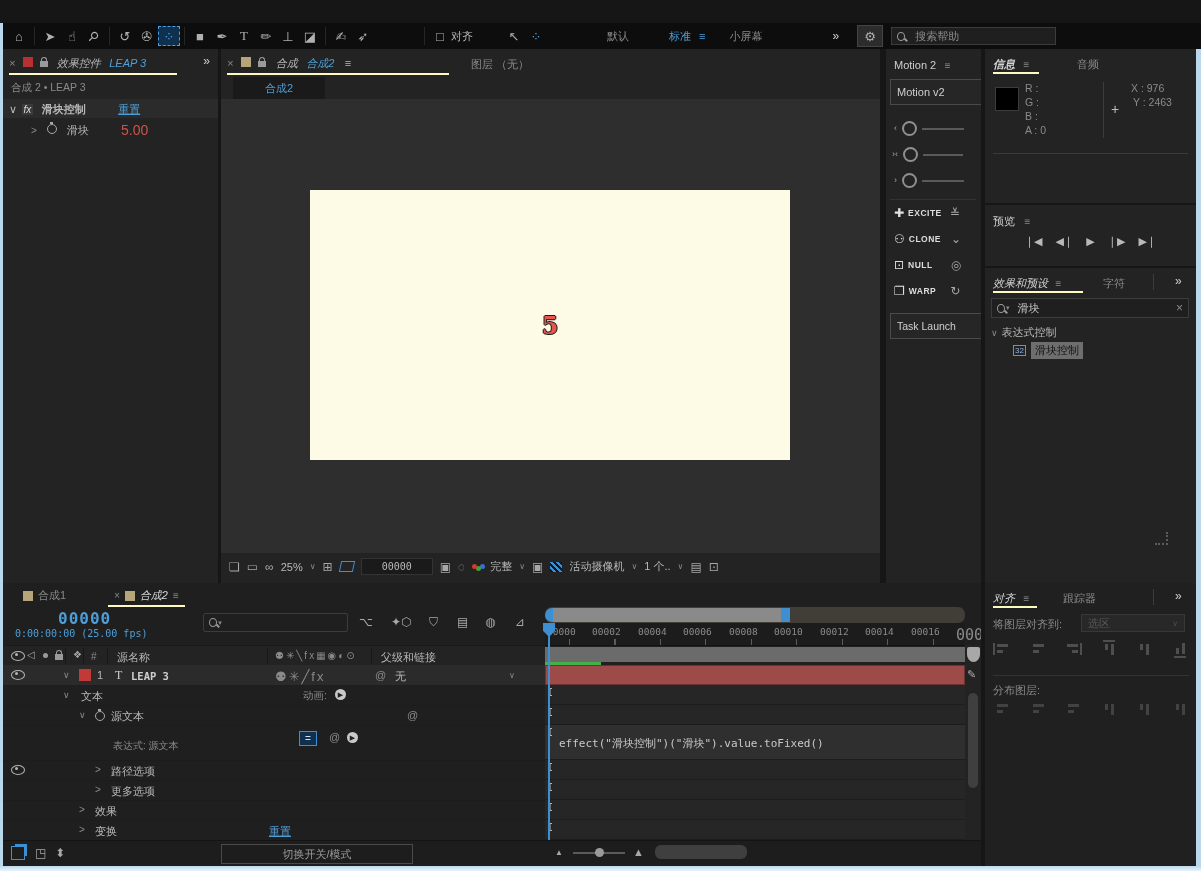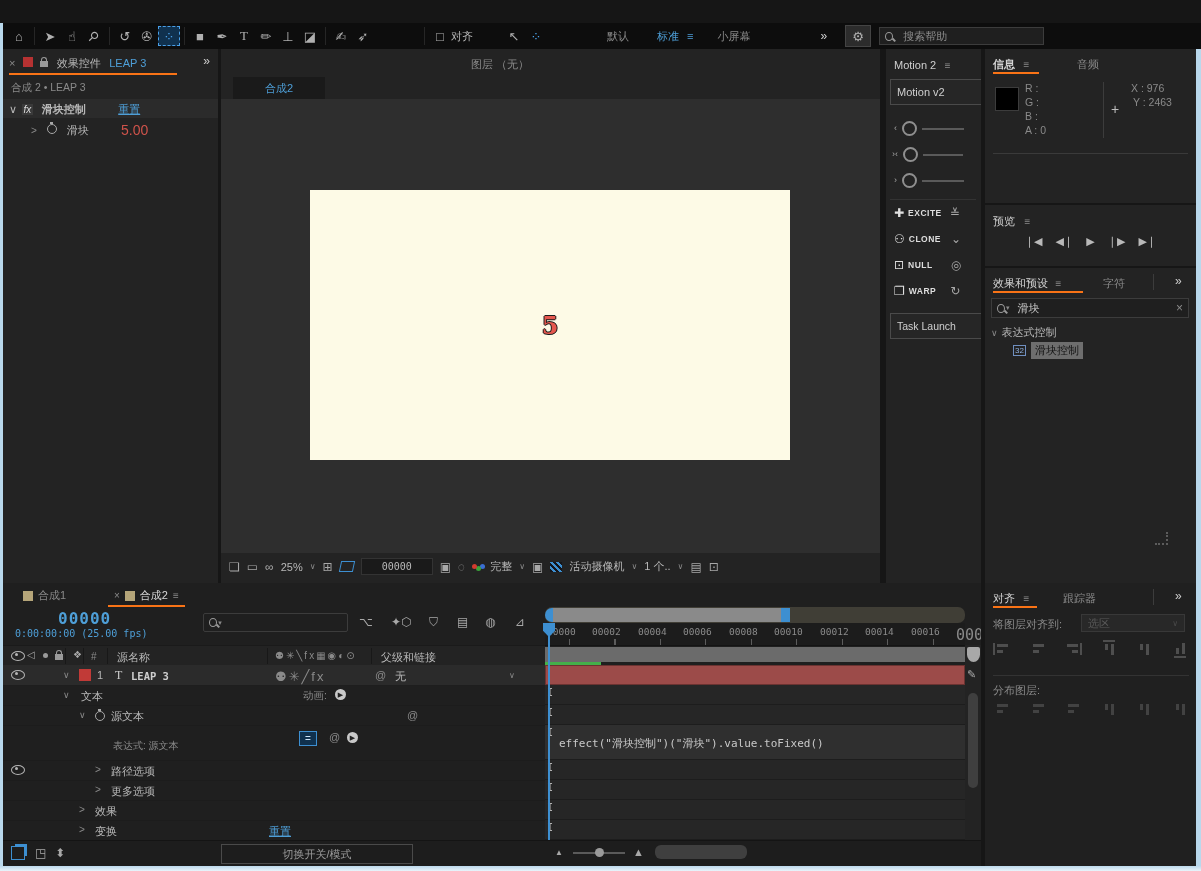--- a/index.html
+++ b/index.html
@@ -6,21 +6,21 @@
   body{font-family:"Liberation Sans","DejaVu Sans",sans-serif;-webkit-font-smoothing:antialiased;}
   .app{position:relative;width:1201px;height:871px;background:#161616;overflow:hidden;}
   .a{position:absolute;}
   .panel{position:absolute;background:#232323;overflow:hidden;}
   .txt{color:#b8b8b8;font-size:11px;white-space:nowrap;}
   .dim{color:#8a8a8a;}
   .blue{color:#4e9fd8;}
   .mono{font-family:"DejaVu Sans Mono","Liberation Mono",monospace;}
   .ico{display:inline-block;color:#a8a8a8;font-size:12px;line-height:1;}
   .sep-v{position:absolute;width:1px;background:#181818;}
-  .tab-underline{border-bottom:2px solid #f97316;}
+  .tab-underline{border-bottom:2px solid #fef9c3;font-style:italic;}
   
   .menubar{position:absolute;left:0;top:0;width:1201px;height:23px;background:#1d1d1d;display:flex;align-items:center;padding-left:10px;box-sizing:border-box;gap:0;}
   .menu-item{color:#c6c6c6;font-size:12px;padding:0 10px;cursor:default;}
   .toolbar{position:absolute;left:0;top:23px;width:1201px;height:26px;background:#0d0d0d;display:flex;align-items:center;box-sizing:border-box;padding-left:8px;}
   .tool{width:22px;height:20px;display:flex;align-items:center;justify-content:center;color:#b0b0b0;font-size:13px;}
   .tool-active{background:#10314e;border:1px dashed #4aa0e8;color:#4aa0e8;box-sizing:border-box;}
   .tgap{width:1px;height:18px;background:#262626;margin:0 4px;}
   
   .eye{width:12px;height:8px;border:1px solid #b5b5b5;border-radius:50%;display:inline-block;position:relative;}
   .eye::after{content:"";position:absolute;left:3px;top:1px;width:3px;height:3px;background:#b5b5b5;border-radius:50%;}
@@ -74,21 +74,21 @@
     <span class="tool">◪</span>
       <span class="tgap"></span>
     <span class="tool">✍</span>
     <span class="tool">➶</span>
     <span class="tgap" style="margin-left:50px"></span>
     <span class="tool">□</span>
     <span class="txt">对齐</span>
     <span class="tool" style="margin-left:30px">↖</span>
     <span class="tool" style="color:#4aa0e8">⁘</span>
     <span class="dim" style="font-size:11px;margin-left:60px">默认</span>
-    <span class="blue" style="font-size:11px;margin-left:28px">标准</span>
+    <span class="blue" style="font-size:11px;margin-left:40px">标准</span>
     <span class="blue" style="font-size:11px;margin-left:8px">≡</span>
     <span class="dim" style="font-size:11px;margin-left:24px">小屏幕</span>
     <span class="ico" style="margin-left:70px;color:#cfcfcf">»</span>
     <span class="tool" style="margin-left:18px;background:#2c2c2c;border:1px solid #444;width:24px">⚙</span>
     <div class="searchbox" style="width:165px;height:18px;margin-left:8px">
       <span class="mag"></span>
       <input style="margin-left: 8px;" placeholder="搜索帮助">
     </div>
   </div>
 
@@ -114,20 +114,28 @@
     </div>
     <div class="a" style="left:0;top:71px;width:215px;height:18px">
       <span class="dim" style="font-size:10px;margin-left:28px">&gt;</span>
       <span class="sw" style="margin-left:6px"></span>
       <span class="txt" style="margin-left:5px">滑块</span>
       <span class="a" style="left:118px;top:2px;color:#cf534b;font-size:14px">5.00</span>
     </div>
   </div>
 
   <div class="panel" style="left:221px;top:49px;width:659px;height:534px">
+    <div class="a tab-underline" style="left:6px;top:4px;width:222px;height:20px">
+      <span class="dim" style="font-size:11px">×</span>
+      <span class="swatch" style="background:#b5a579;margin:0 3px"></span>
+      <span class="lock"></span>
+      <span class="txt" style="margin-left:5px">合成</span>
+      <span class="blue" style="font-size:11px;margin-left:4px">合成2</span>
+      <span class="txt" style="margin-left:6px">≡</span>
+    </div>
     <span class="a dim" style="left:250px;top:8px;font-size:11px">图层 （无）</span>
     <div class="a" style="left:12px;top:28px;width:92px;height:22px;background:#1a1a1a;display:flex;align-items:center;justify-content:center">
       <span class="blue" style="font-size:11px">合成2</span>
     </div>
     <div class="a" style="left:0;top:50px;width:659px;height:454px;background:#2e2e2e">
       <div class="a" style="left:89px;top:91px;width:480px;height:270px;background:#fdfae6;display:flex;align-items:center;justify-content:center">
         <span style="color:#e4574e;font-size:24px;font-weight:bold;font-family:'DejaVu Serif','Liberation Serif',serif;text-shadow:-1px 0 #1a1a1a,1px 0 #1a1a1a,0 -1px #1a1a1a,0 1px #1a1a1a">5</span>
       </div>
     </div>
     <div class="a" style="left:0;top:504px;width:659px;height:27px;background:#232323;display:flex;align-items:center;gap:7px;padding-left:8px;box-sizing:border-box">

